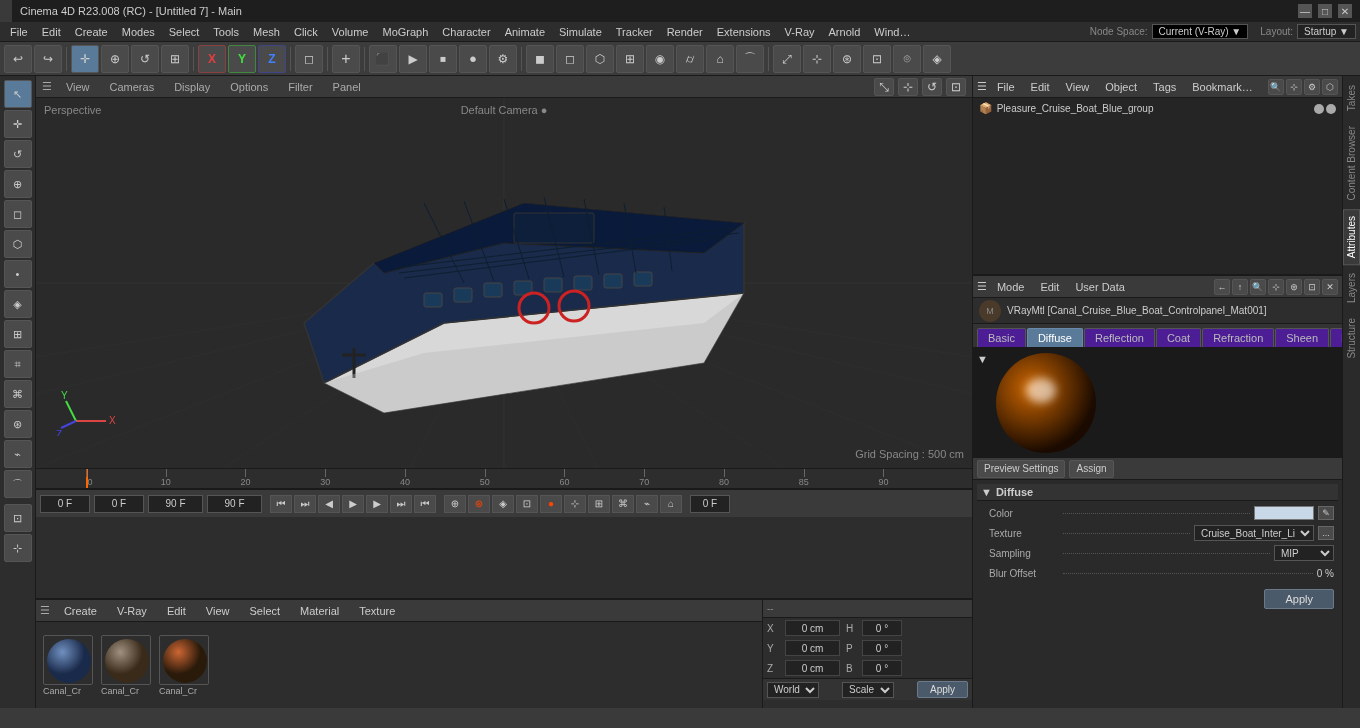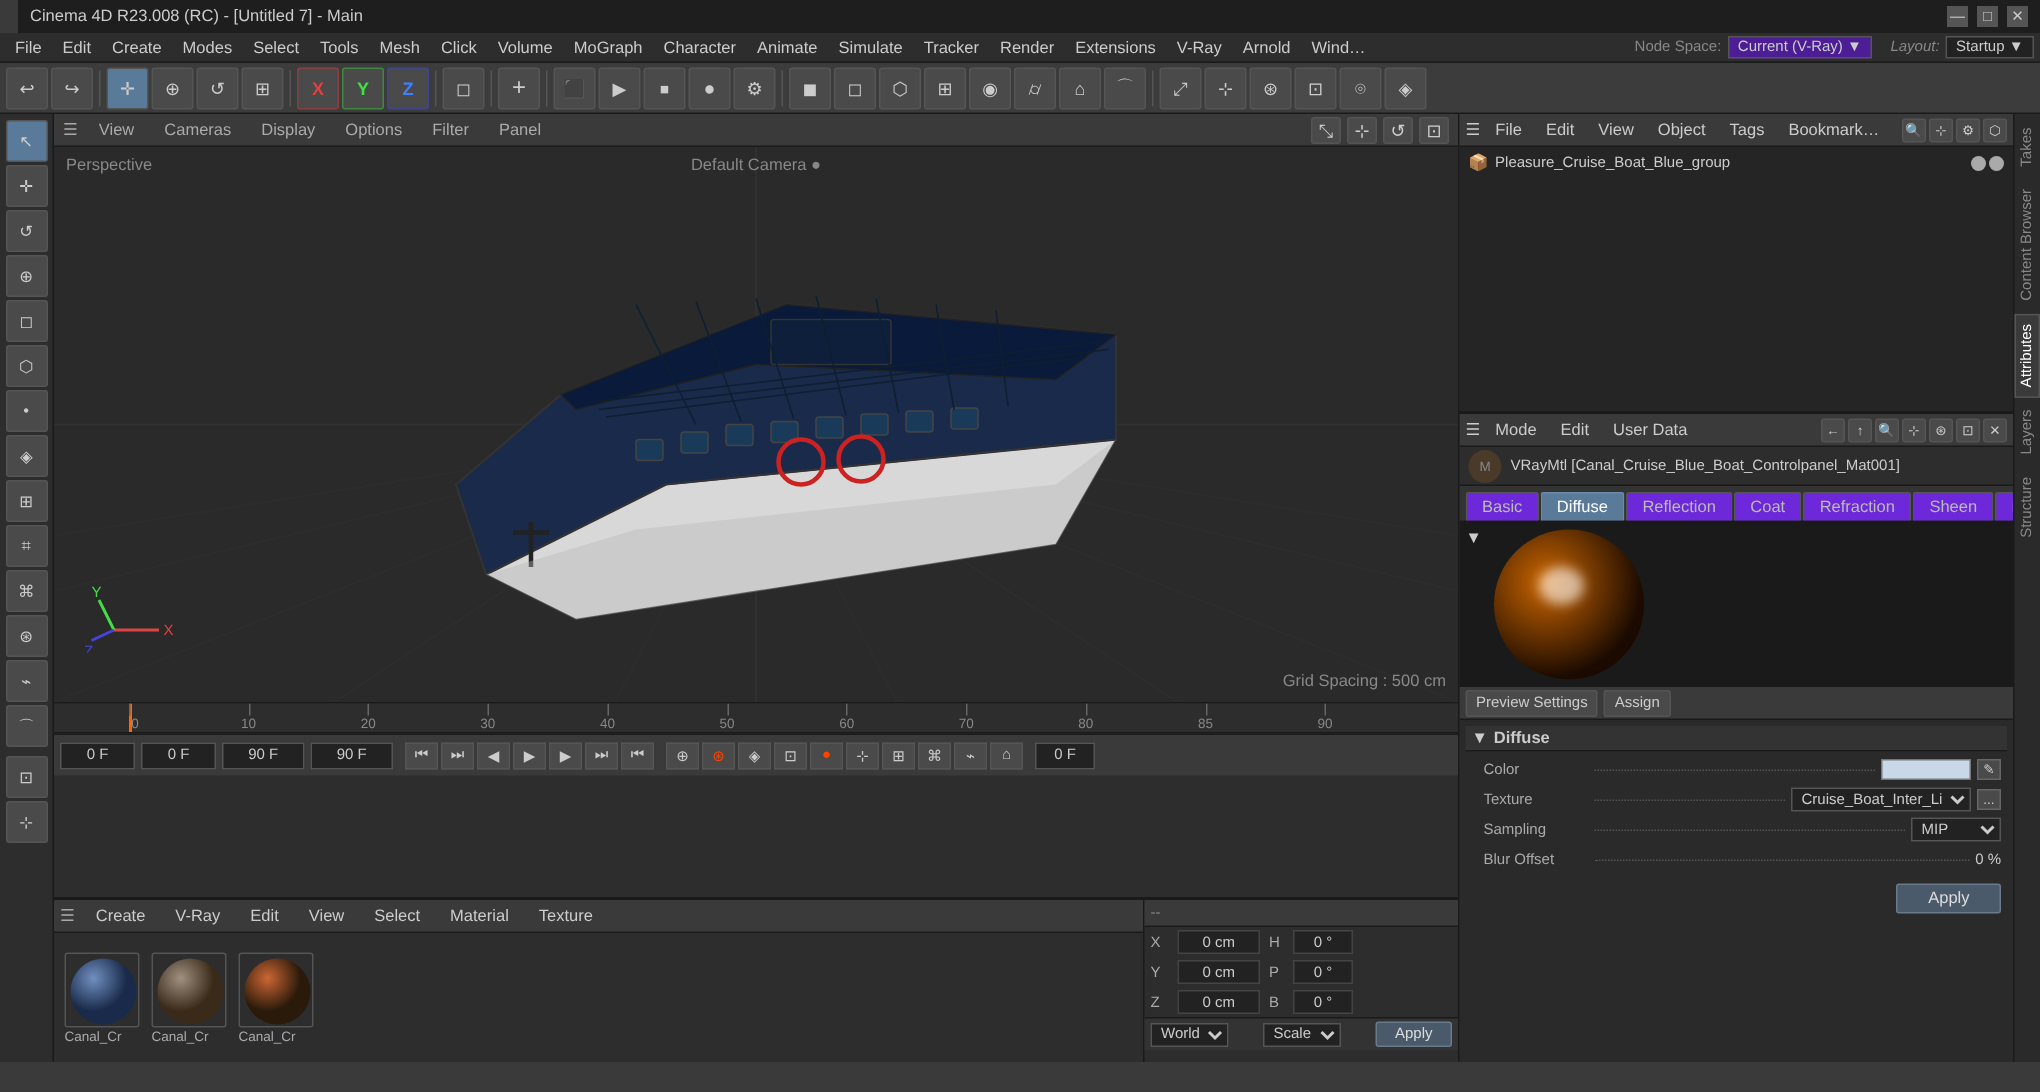--- a/index.html
+++ b/index.html
@@ -347,21 +347,21 @@
       height: 24px;
       background: #333;
       display: flex;
       align-items: flex-end;
       padding: 0 4px;
       gap: 1px;
       border-bottom: 1px solid #1a1a1a;
     }
     .am-tab {
       padding: 3px 10px;
-      background: #6d28d9;
+      background: #4c1d95;
       border: 1px solid #555;
       border-bottom: none;
       color: #bbb;
       cursor: pointer;
       font-size: 11px;
       border-radius: 2px 2px 0 0;
     }
     .am-tab.active {
       background: #5a7a9a;
       color: #fff;
@@ -627,22 +627,22 @@
   <span class="menu-item">Animate</span>
   <span class="menu-item">Simulate</span>
   <span class="menu-item">Tracker</span>
   <span class="menu-item">Render</span>
   <span class="menu-item">Extensions</span>
   <span class="menu-item">V-Ray</span>
   <span class="menu-item">Arnold</span>
   <span class="menu-item">Wind…</span>
   <div style="margin-left:auto; display:flex; align-items:center; gap:4px;">
     <span style="color:#888; font-size:10px;">Node Space:</span>
-    <span style="background:#4c1d95; border:1px solid #555; padding:1px 6px; color:#ccc; font-size:10px;">Current (V-Ray) ▼</span>
-    <span style="color:#888; font-size:10px; margin-left:8px;font-style:italic;">Layout:</span>
+    <span style="background:#000000; border:1px solid #555; padding:1px 6px; color:#ccc; font-size:10px;">Current (V-Ray) ▼</span>
+    <span style="color:#888; font-size:10px; margin-left:8px;">Layout:</span>
     <span style="background:#222; border:1px solid #555; padding:1px 6px; color:#ccc; font-size:10px;">Startup ▼</span>
   </div>
 </div>
 
 <div id="main-toolbar">
   <button class="toolbar-btn">↩</button>
   <button class="toolbar-btn">↪</button>
   <div class="toolbar-separator"></div>
   <button class="toolbar-btn" style="background:#5a7a9a;">✛</button>
   <button class="toolbar-btn">⊕</button>

